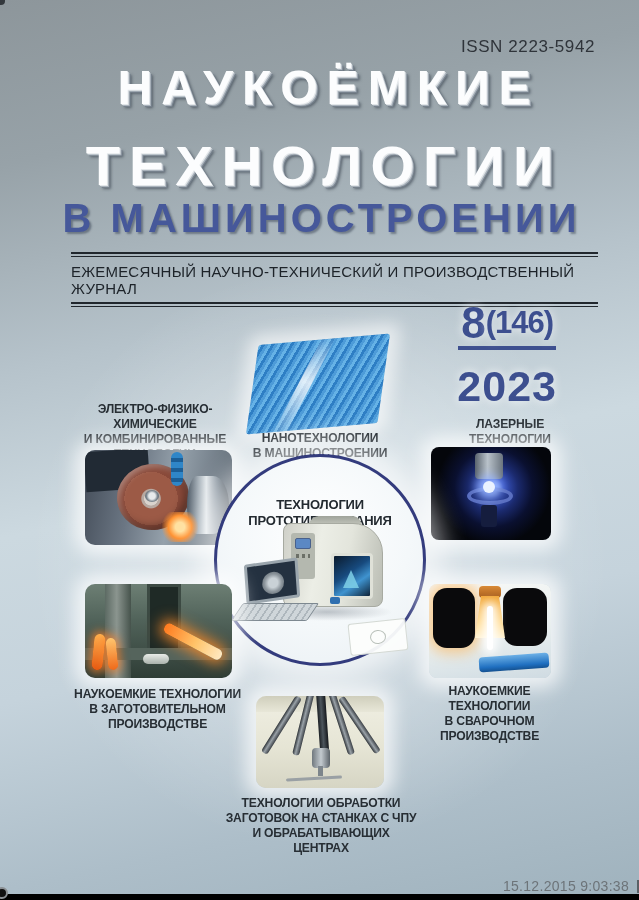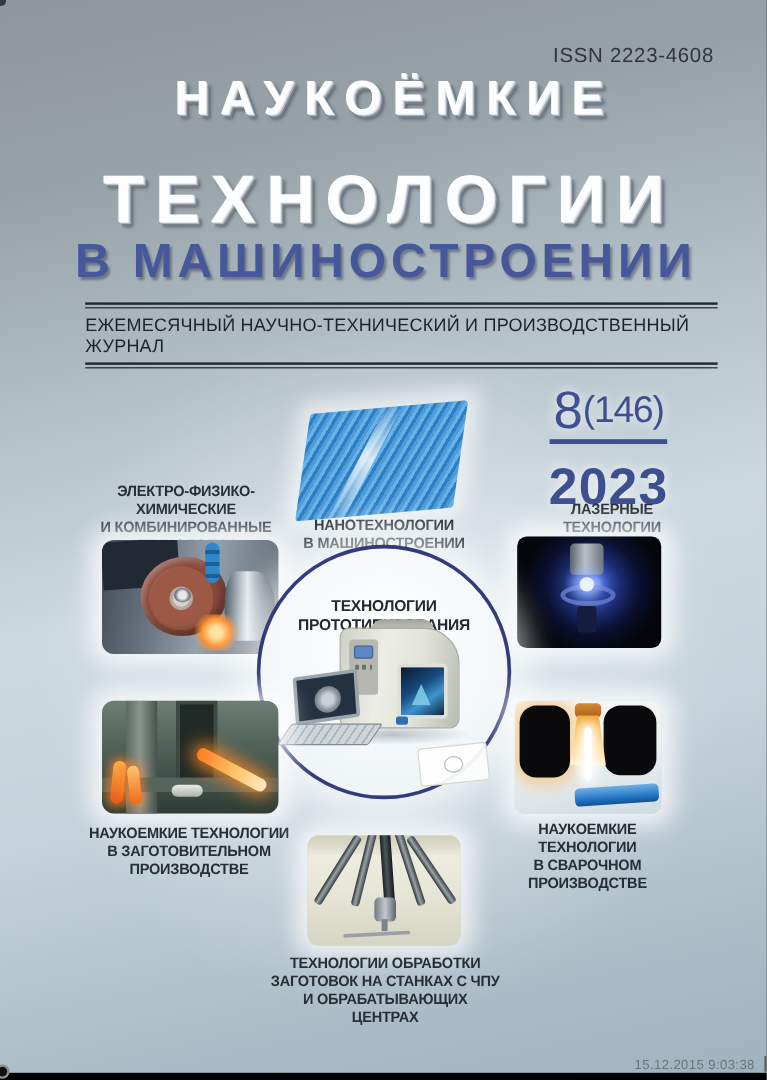--- a/index.html
+++ b/index.html
@@ -10,35 +10,35 @@
       radial-gradient(circle at 50% 62%, rgba(255,255,255,.55) 0%, rgba(255,255,255,.25) 22%, rgba(255,255,255,0) 45%),
       linear-gradient(168deg,#8d969b 0%,#97a2a8 16%,#b6c3cb 36%,#ccd9e0 52%,#c5d3dc 68%,#adbec9 86%,#9fb2bd 100%);
   }
   
   .issn{position:absolute;top:37px;right:44px;font-size:17px;color:#2f343a;letter-spacing:.6px;}
   .title-line{
     position:absolute;left:0;width:100%;text-align:center;font-weight:700;
     color:#fcfdfe;
     text-shadow:1px 1px 0 #e3e7ea,2px 2px 0 #aab3bc,3px 3px 0 #76818c,4px 4px 3px rgba(32,42,54,.55);
   }
-  .title-1{top:60px;font-size:40px;letter-spacing:9px;padding-left:18px;}
+  .title-1{top:60px;font-size:48px;letter-spacing:9px;padding-left:18px;}
   .title-2{top:133px;font-size:56px;letter-spacing:9px;padding-left:9px;}
   .title-3{
     position:absolute;top:196px;left:0;width:100%;text-align:center;
     font-size:40px;font-weight:700;letter-spacing:4px;padding-left:4px;color:#46589a;
     text-shadow:2px 2px 2px rgba(25,35,55,.40);
   }
   
   .masthead{position:absolute;top:252px;left:71px;width:527px;}
   .double-rule{height:5px;border-top:2px solid #21272d;border-bottom:1px solid #21272d;}
   .masthead-text{text-align:left;font-size:15px;color:#1d2329;letter-spacing:.2px;padding:6px 0 5px;}
   
   .issue{position:absolute;top:301px;right:82px;text-align:center;color:#3d4f8f;
          text-shadow:0 0 10px rgba(255,255,255,.85);}
-  .issue-top{display:inline-block;font-weight:400;border-bottom:4px solid #3d4f8f;padding:0 3px 1px;line-height:1;margin-top:20px;}
+  .issue-top{display:inline-block;font-weight:700;border-bottom:4px solid #3d4f8f;padding:0 3px 1px;line-height:1;}
   .issue-num{font-size:44px;}
   .issue-paren{font-size:31px;vertical-align:5px;letter-spacing:-1px;}
   .issue-year{font-size:43px;font-weight:700;line-height:1;margin-top:15px;letter-spacing:1px;}
   
   .cat-label{
     position:absolute;font-weight:700;font-size:12.5px;line-height:15px;color:#272e34;
     text-align:center;white-space:pre-line;letter-spacing:-.2px;transform:scaleX(.97);
   }
   .lbl-electro{top:402px;left:55px;width:200px;}
   .lbl-nano{top:431px;left:235px;width:170px;}
@@ -162,33 +162,33 @@
     border-radius:3px;background:#243140;transform:rotate(-4deg) skewY(-4deg);}
   .laptop-part{position:absolute;left:14px;top:8px;width:22px;height:22px;border-radius:50%;
     background:radial-gradient(circle,#c9d1d6 0 30%,#8e979e 55%,#4a545c 100%);}
   .laptop-base{position:absolute;bottom:0;left:0;width:76px;height:18px;border:1px solid #7d8890;border-radius:2px;
     transform:skewX(-34deg);
     background:repeating-linear-gradient(90deg,#cfd6da 0 5px,#aeb7bd 5px 7px);}
   .paper{position:absolute;right:22px;bottom:16px;width:58px;height:32px;border:1px solid #d4d9d4;
     border-radius:3px;transform:rotate(-6deg);background:rgba(252,253,252,.95);}
   .paper-mark{position:absolute;left:20px;top:8px;width:16px;height:14px;border:1px solid #b9c0ba;border-radius:50%;}
   
-  .timestamp{position:absolute;bottom:6px;right:10px;font-size:11px;color:#6d7479;letter-spacing:.3px;}
+  .timestamp{position:absolute;bottom:6px;right:10px;font-size:14px;color:#6d7479;letter-spacing:.3px;}
   .bottom-bar{position:absolute;bottom:0;left:0;width:100%;height:6px;background:#000;}
   .corner-dot{position:absolute;bottom:1px;left:-4px;width:12px;height:12px;border-radius:50%;
     background:#111;border:2px solid #8a8f93;}
   .corner-top-mark{position:absolute;top:0;left:0;width:5px;height:5px;background:#23282d;border-radius:0 0 4px 0;opacity:.85;}
   .edge-tick{position:absolute;right:0;bottom:7px;width:2px;height:13px;background:#5a6065;}
 </style>
 </head>
 <body>
 
 <div id="cover">
 
-  <div class="issn">ISSN 2223-4608</div>
+  <div class="issn">ISSN 2223-5942</div>
 
   <div class="title-line title-1">НАУКОЁМКИЕ</div>
   <div class="title-line title-2">ТЕХНОЛОГИИ</div>
   <div class="title-3">В МАШИНОСТРОЕНИИ</div>
 
   <div class="masthead">
     <div class="double-rule"></div>
     <div class="masthead-text">ЕЖЕМЕСЯЧНЫЙ НАУЧНО-ТЕХНИЧЕСКИЙ И ПРОИЗВОДСТВЕННЫЙ ЖУРНАЛ</div>
     <div class="double-rule"></div>
   </div>

